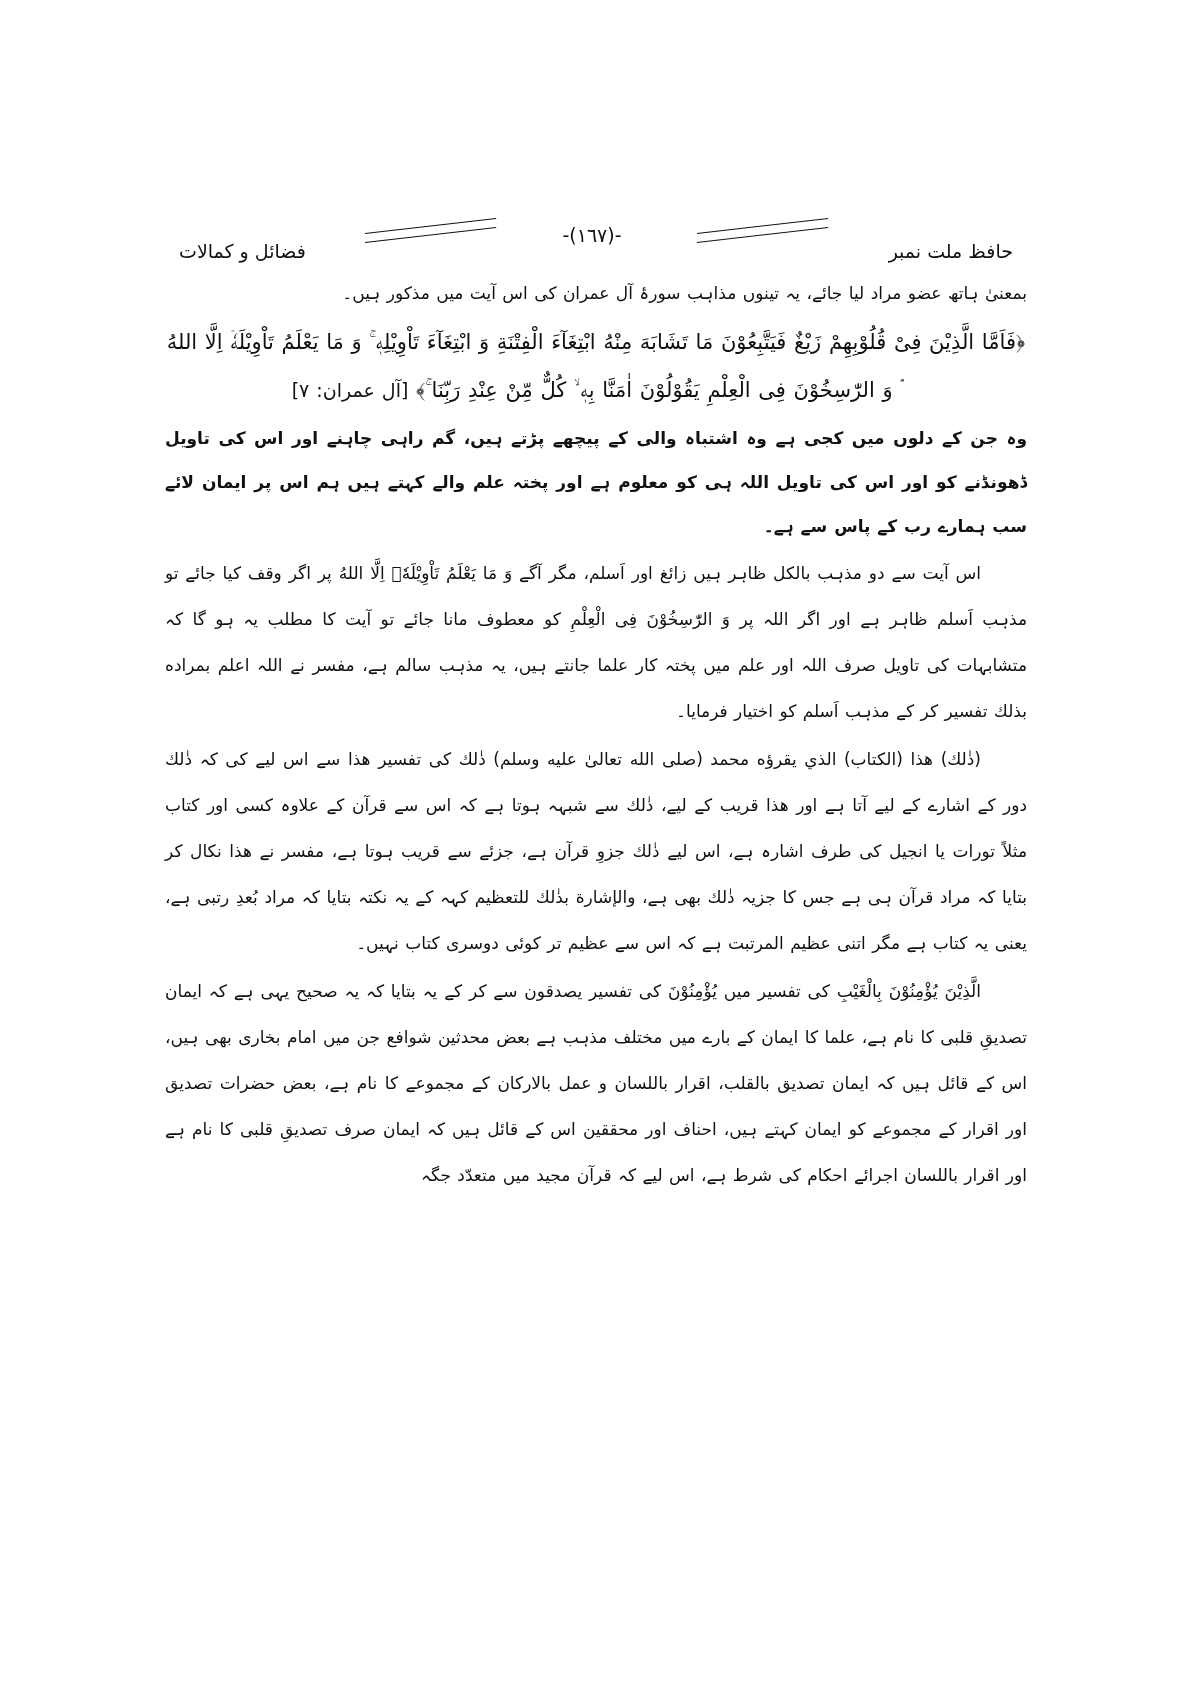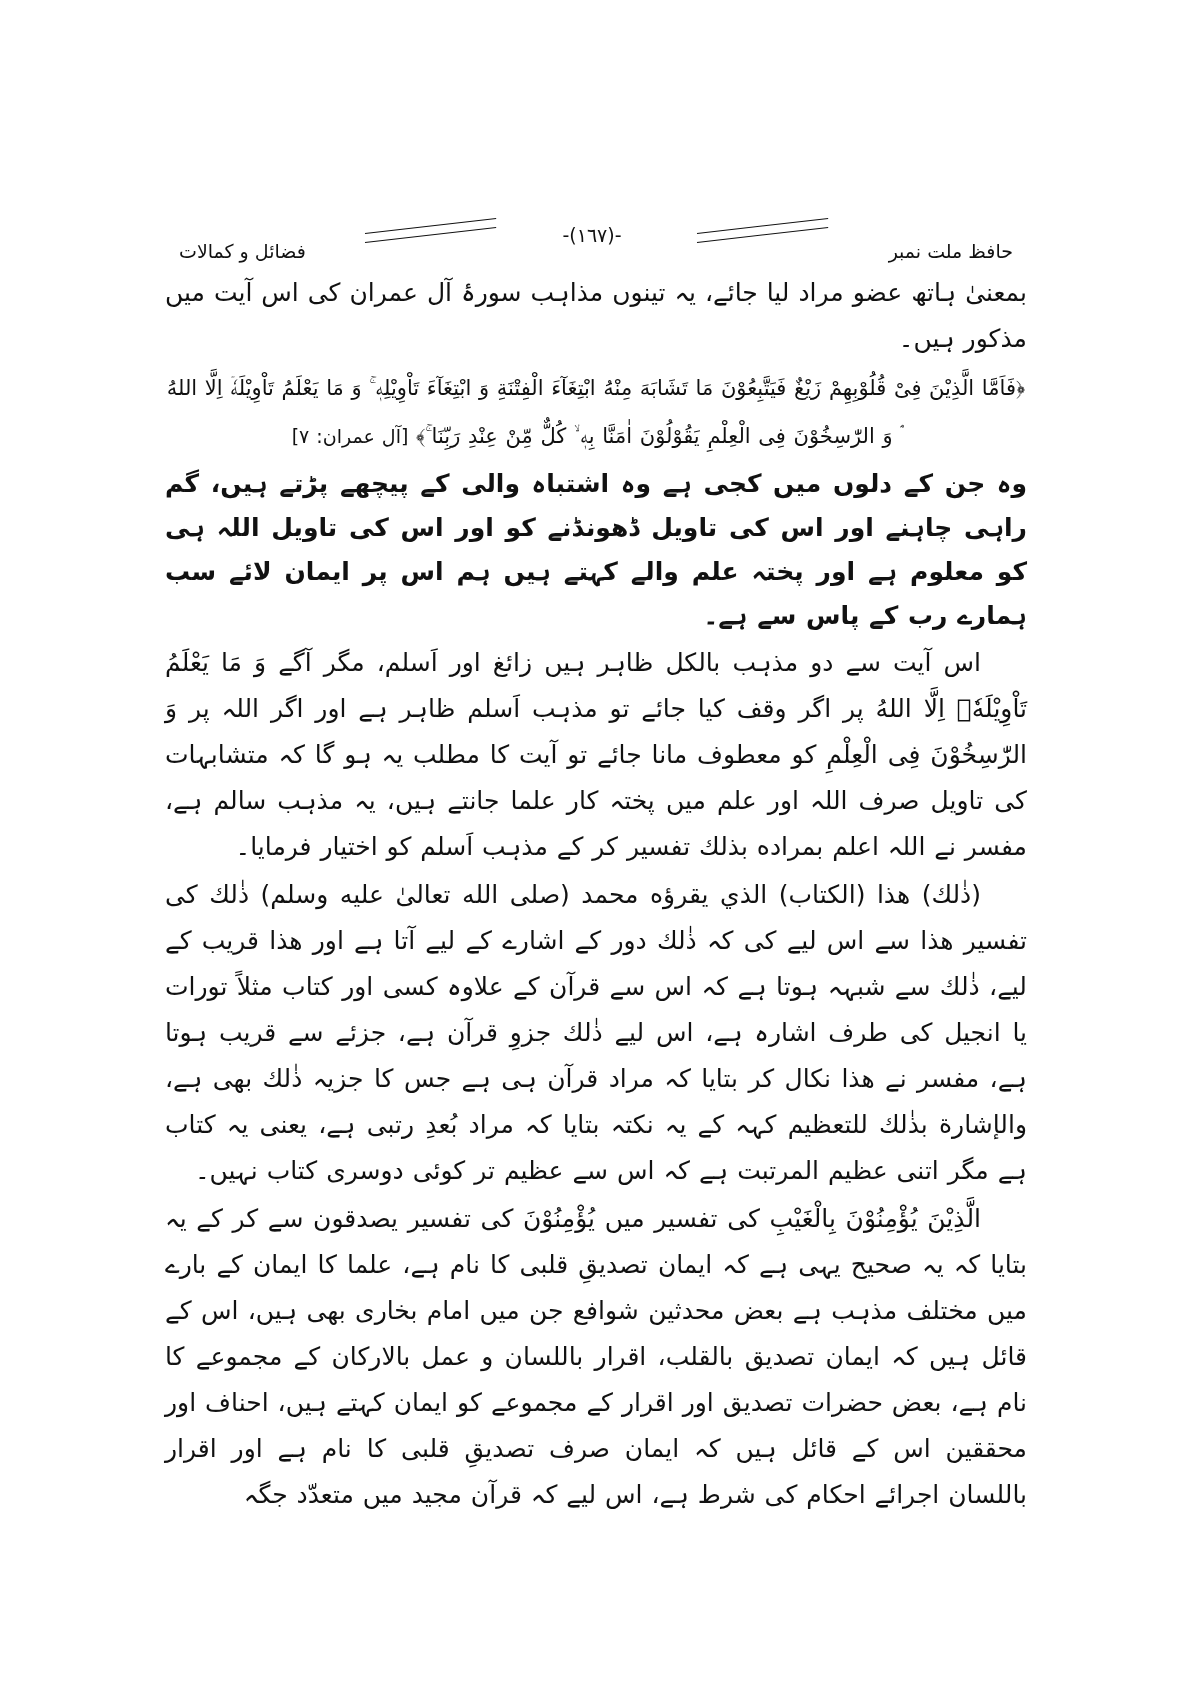--- a/index.html
+++ b/index.html
@@ -86,21 +86,21 @@
 
   .hdr-box {
     border: 0;
   }
 
   
   p.para {
     direction: rtl;
     text-align: justify;
     text-justify: inter-word;
-    font-size: 25px;
+    font-size: 17px;
     line-height: 46px;
     margin: 0 0 2px 0;
     letter-spacing: 0.2px;
   }
   p.para.indent-first {
     text-indent: 46px;
   }
   p.para.tight {
     line-height: 44px;
     font-weight: bold;

